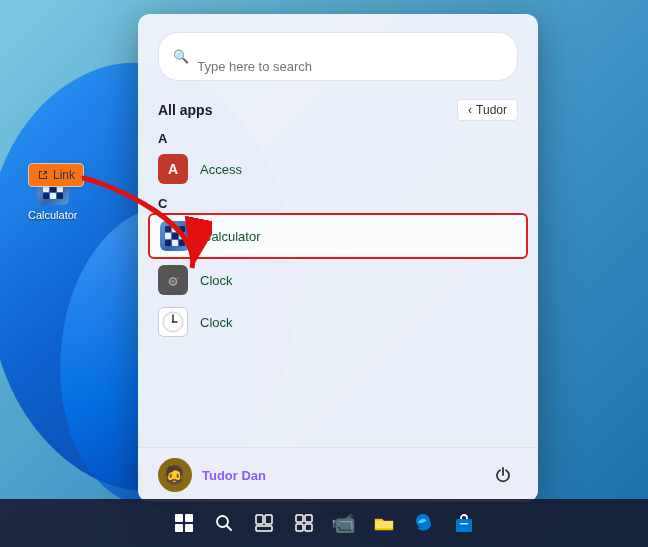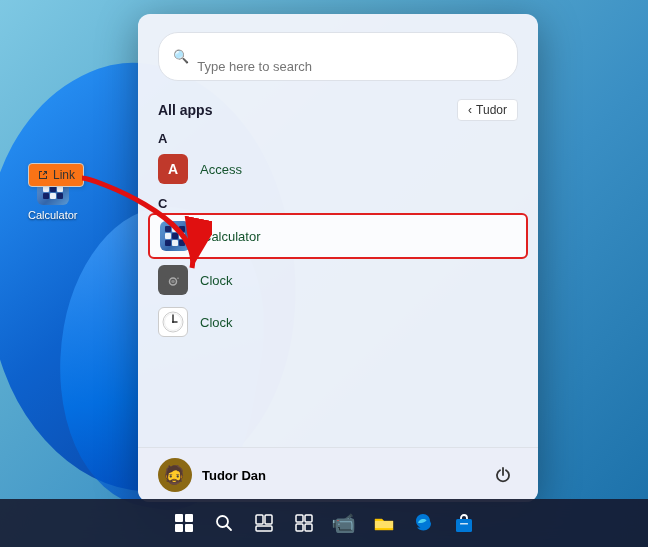--- a/index.html
+++ b/index.html
@@ -194,21 +194,21 @@
       width: 34px;
       height: 34px;
       border-radius: 50%;
       background: #8B6914;
       overflow: hidden;
       display: flex;
       align-items: center;
       justify-content: center;
       font-size: 18px;
     }
-    .user-name { font-size: 13px; font-weight: 600; color: #000000; }
+    .user-name { font-size: 13px; font-weight: 600; color: #8b5cf6; }
     .power-btn {
       width: 30px;
       height: 30px;
       display: flex;
       align-items: center;
       justify-content: center;
       border-radius: 50%;
       cursor: pointer;
       color: #333;
       font-size: 16px;

